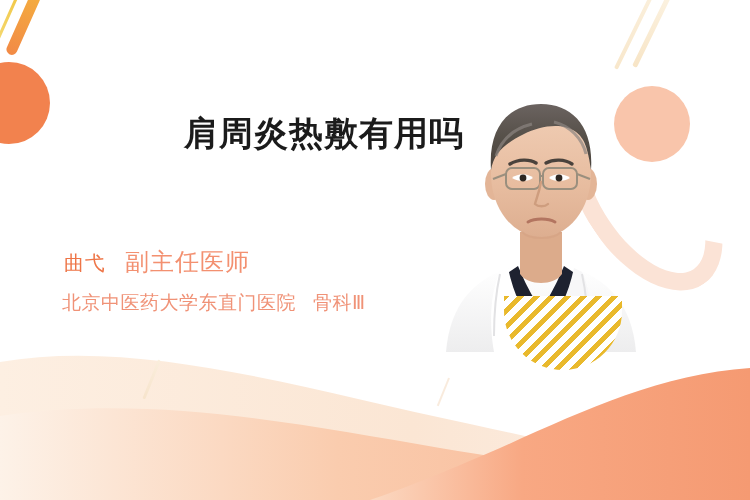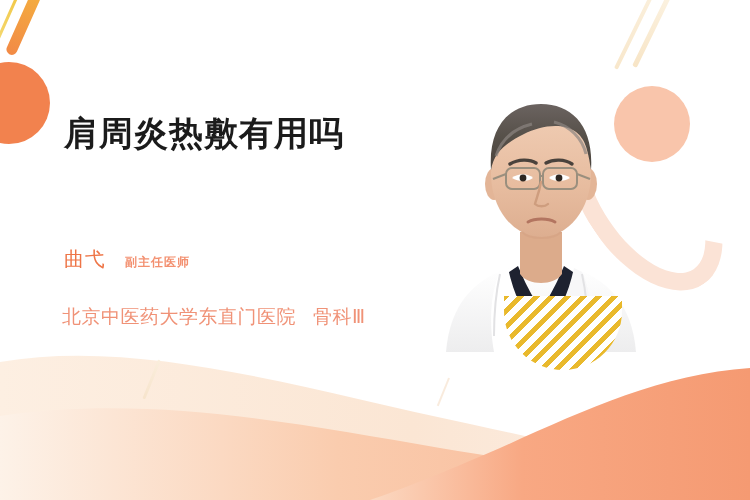--- a/index.html
+++ b/index.html
@@ -156,44 +156,45 @@
     width: 400px;
   }
   #page-title {
     font-size: 34px;
     font-weight: 700;
     color: #1B1B1B;
     letter-spacing: 1px;
     line-height: 1.25;
     margin: 0;
     white-space: nowrap;
+    text-align: right;
   }
   #doctor-line {
     position: absolute;
     left: 64px;
     top: 246px;
     white-space: nowrap;
   }
   #doctor-name {
     font-size: 20px;
     font-weight: 400;
     color: #EE7547;
     letter-spacing: 1px;
   }
   #doctor-rank {
-    font-size: 12px;
-    font-weight: 700;
+    font-size: 24px;
+    font-weight: 400;
     color: #F39070;
     letter-spacing: 1px;
     margin-left: 14px;
   }
   #affiliation-line {
     position: absolute;
     left: 62px;
-    top: 304px;
+    top: 290px;
     white-space: nowrap;
   }
   #hospital {
     font-size: 19px;
     font-weight: 400;
     color: #F09277;
     letter-spacing: 0.5px;
   }
   #department {
     font-size: 19px;

